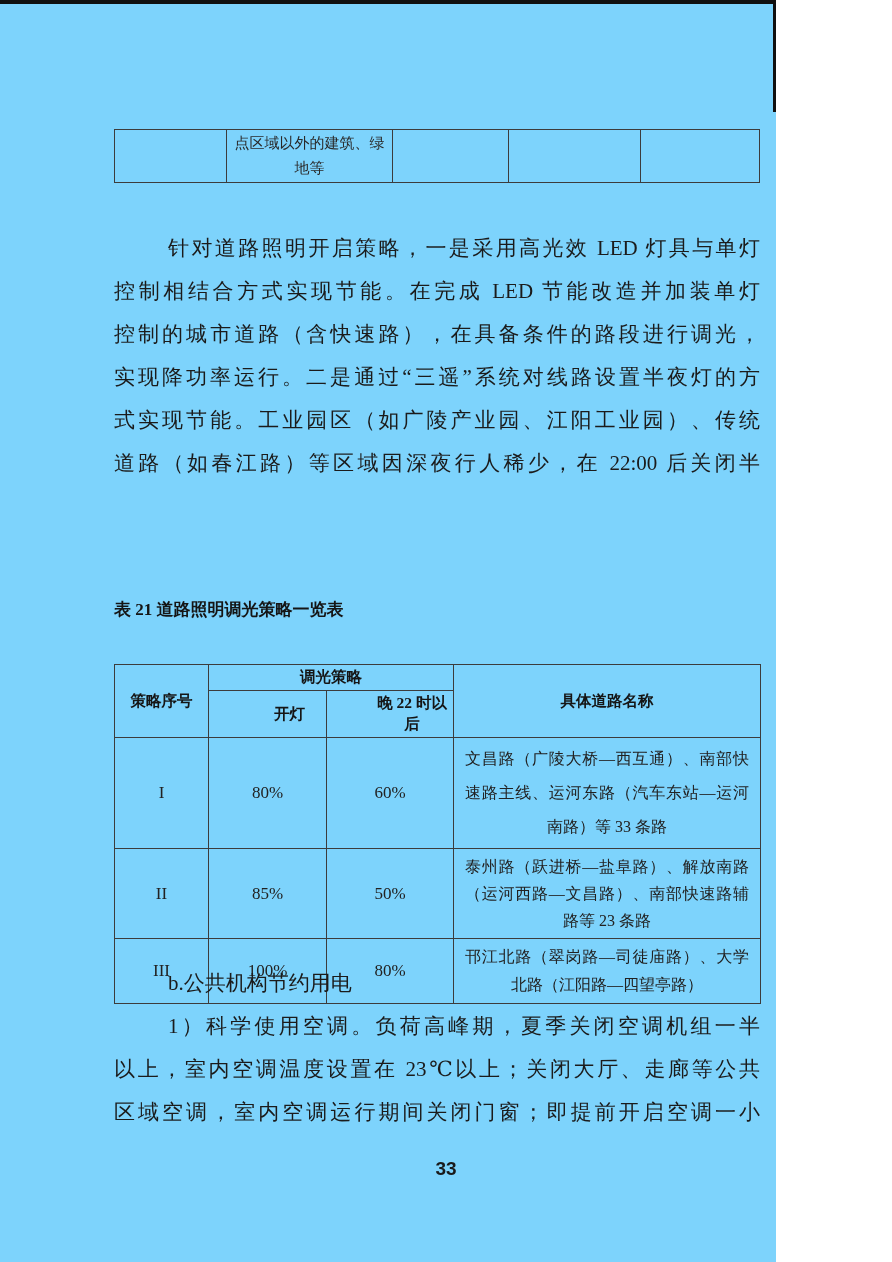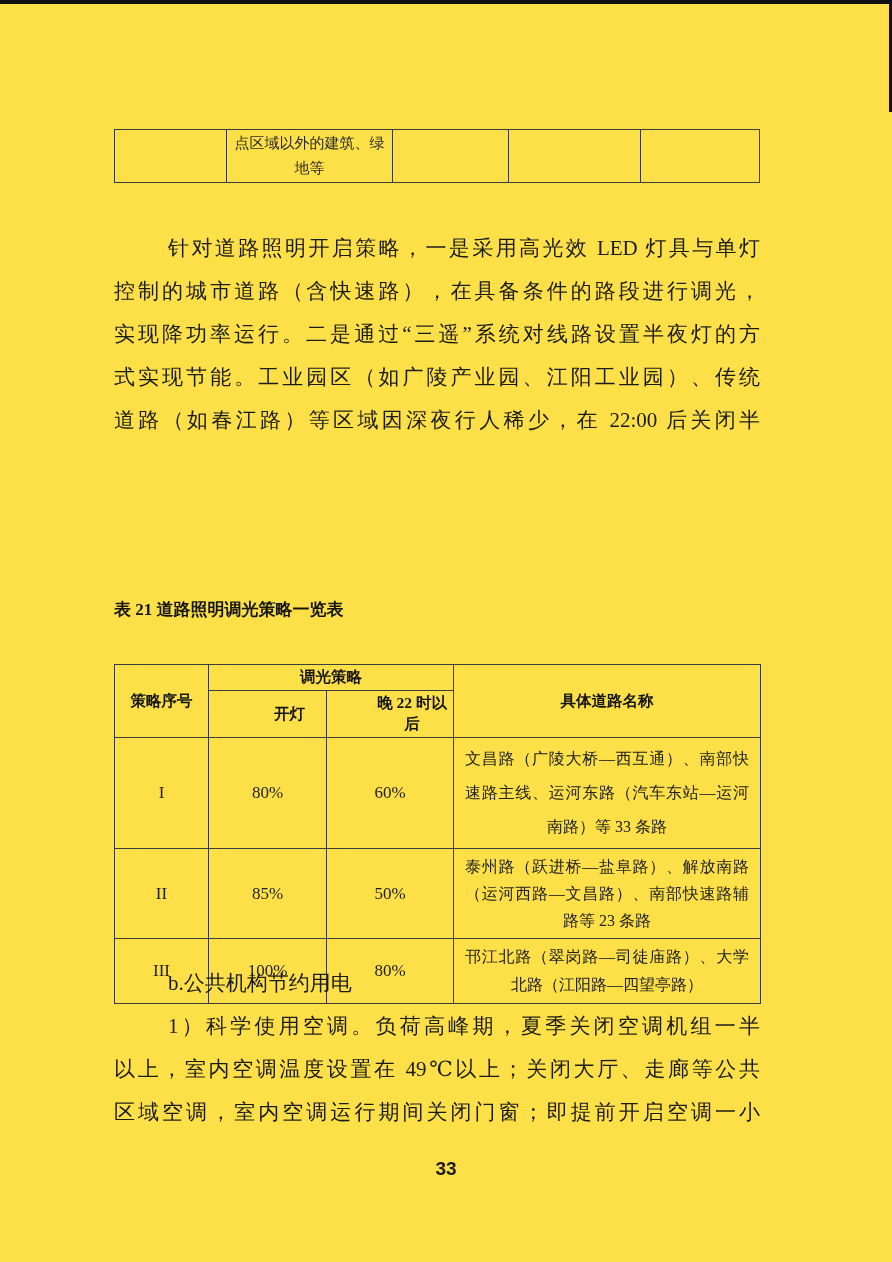--- a/index.html
+++ b/index.html
@@ -1,18 +1,18 @@
 <!DOCTYPE html>
 <html><head>
 <meta charset="utf-8">
 <style>
   * { margin:0; padding:0; box-sizing:border-box; }
   html,body { background:#ffffff; }
   .page {
-    position:relative; width:892px; height:1262px; background:#fde047;
+    position:relative; width:776px; height:1262px; background:#7dd3fc;
     font-family:"Liberation Serif","DejaVu Serif",serif; color:#1d1d1d;
     overflow:hidden;
   }
   .scan-edge-top { position:absolute; top:0; left:0; width:892px; height:4px; background:#101010; }
   .scan-edge-right { position:absolute; top:0; right:0; width:3px; height:112px; background:#101010; }
 
   
   .top-table { position:absolute; top:129px; left:114px; width:646px; height:54px;
     display:flex; border:1px solid #3c3c3c; }
   .top-table .cell { border-right:1px solid #3c3c3c; height:100%;
@@ -67,20 +67,21 @@
   <div class="top-table">
     <div class="cell tt-c1"></div>
     <div class="cell tt-c2">点区域以外的建筑、绿地等</div>
     <div class="cell tt-c3"></div>
     <div class="cell tt-c4"></div>
     <div class="cell tt-c5"></div>
   </div>
 
   <div class="para" id="para1">
     <div class="line indent">针对道路照明开启策略，一是采用高光效 LED 灯具与单灯</div>
+    <div class="line">控制相结合方式实现节能。在完成 LED 节能改造并加装单灯</div>
     <div class="line">控制的城市道路（含快速路），在具备条件的路段进行调光，</div>
     <div class="line">实现降功率运行。二是通过“三遥”系统对线路设置半夜灯的方</div>
     <div class="line">式实现节能。工业园区（如广陵产业园、江阳工业园）、传统</div>
     <div class="line">道路（如春江路）等区域因深夜行人稀少，在 22:00 后关闭半</div>
   </div>
 
   <div class="table21-title">表 21 道路照明调光策略一览表</div>
 
   <table class="table21">
     <colgroup>
@@ -116,19 +117,19 @@
         <td class="num">100%</td>
         <td class="num">80%</td>
         <td class="roads">邗江北路（翠岗路—司徒庙路）、大学北路（江阳路—四望亭路）</td>
       </tr>
     </tbody>
   </table>
 
   <div class="para" id="sectionB">
     <div class="heading-line">b.公共机构节约用电</div>
     <div class="line indent">1）科学使用空调。负荷高峰期，夏季关闭空调机组一半</div>
-    <div class="line">以上，室内空调温度设置在 49℃以上；关闭大厅、走廊等公共</div>
+    <div class="line">以上，室内空调温度设置在 23℃以上；关闭大厅、走廊等公共</div>
     <div class="line">区域空调，室内空调运行期间关闭门窗；即提前开启空调一小</div>
   </div>
 
   <div class="page-number">33</div>
 
 </div>
 
 </body></html>

